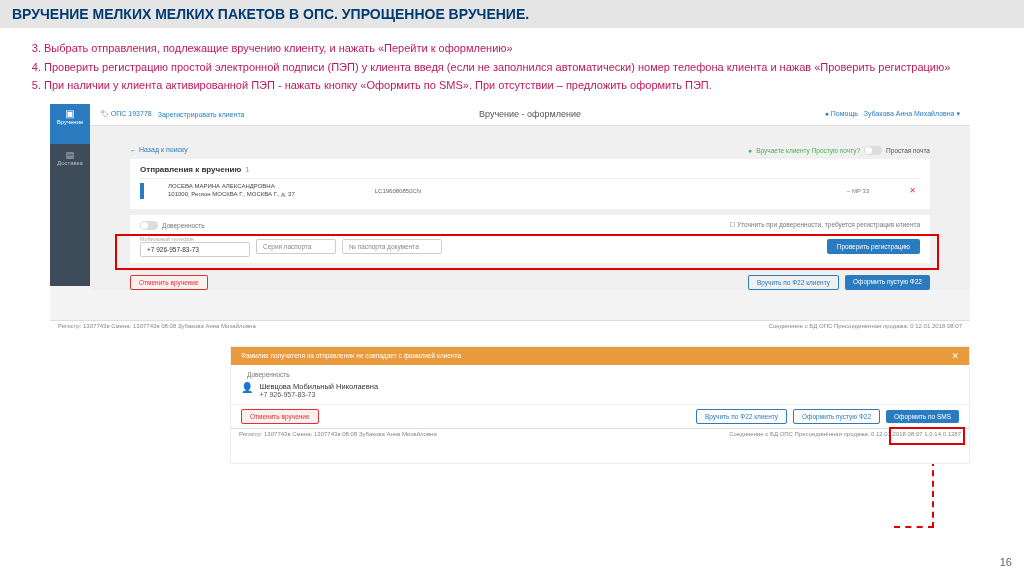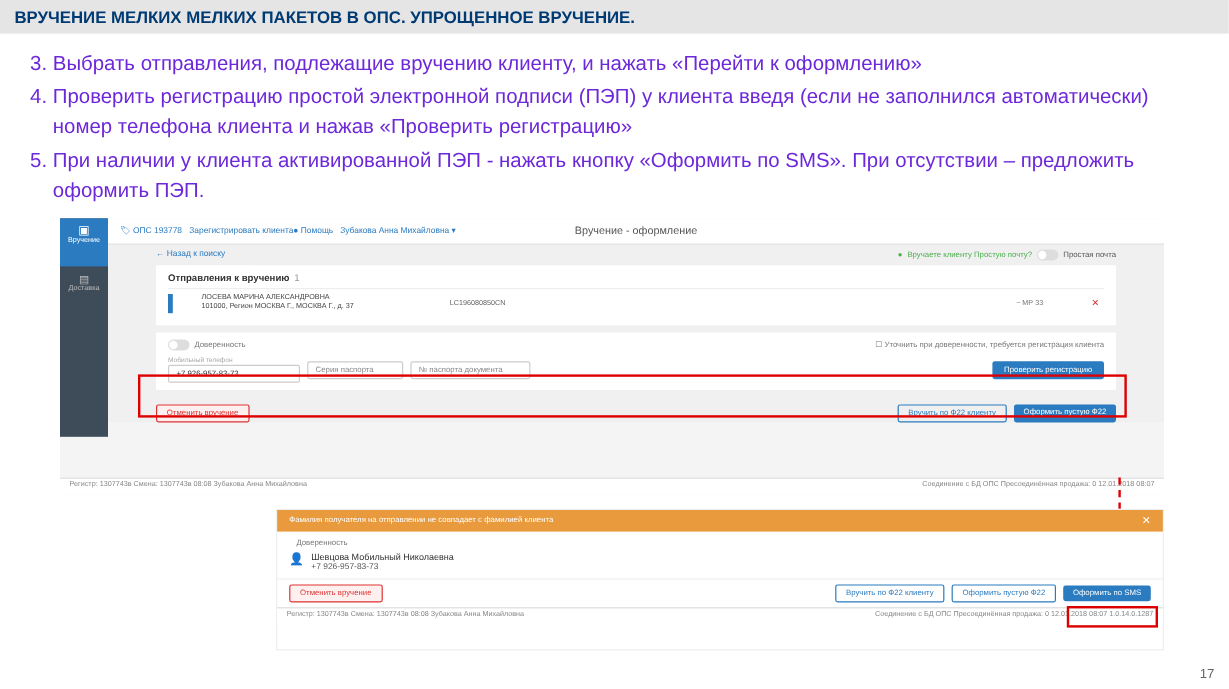--- a/index.html
+++ b/index.html
@@ -1,34 +1,34 @@
 <!DOCTYPE html>
 <html><head>
 <meta charset="utf-8">
 <style>
   * { box-sizing: border-box; margin: 0; padding: 0; }
   body { font-family: Arial, sans-serif; width: 1024px; height: 574px; background: #fff; position: relative; }
   .header { background: #e5e5e5; padding: 6px 12px; font-size: 14px; font-weight: bold; color: #003a73; }
   .content { padding: 12px 20px 0 20px; }
-  .instructions { font-size: 17px; line-height: 1.5; color: #6d28d9; }
+  .instructions { font-size: 11px; line-height: 1.5; color: #be185d; }
   .instructions ol { padding-left: 24px; }
   .instructions li { margin-bottom: 2px; }
 
   .shots { margin-top: 10px; padding: 0 20px 0 50px; }
 
   
   .s1 { position: relative; width: 920px; height: 230px; background: #f4f4f4; font-size: 7px; color: #555; }
   .s1 .sidebar { position: absolute; left: 0; top: 0; width: 40px; height: 182px; background: #3e4c59; }
   .s1 .sidebar .icon { width: 40px; height: 40px; background: #2a7bc0; text-align: center; color:#fff; font-size:6px; padding-top:4px; }
   .s1 .sidebar .icon2 { width: 40px; height: 40px; text-align: center; color:#bbb; font-size:6px; padding-top:6px; }
-  .s1 .top { position:absolute; left:40px; top:0; right:0; height:22px; background:#fff; border-bottom:1px solid #ddd; padding:4px 10px; display:flex; align-items:center; justify-content:flex-start;}
+  .s1 .top { position:absolute; left:40px; top:0; right:0; height:22px; background:#fff; border-bottom:1px solid #ddd; padding:4px 10px; display:flex; align-items:center; justify-content:space-between;}
   .s1 .top .title { position:absolute; left:50%; transform:translateX(-50%); color:#555; font-size:9px; }
   .s1 .top .user { color:#2a7bc0; font-size:7px; }
   .s1 .top .left-link { color:#2a7bc0; font-size:7px; display:flex; align-items:center; gap:6px;}
-  .s1 .body { position:absolute; left:40px; top:22px; right:0; background:#f0f0f0; padding:4px 40px 0 40px; }
+  .s1 .body { position:absolute; left:40px; top:22px; right:0; background:#f0f0f0; padding:20px 40px 0 40px; }
   .s1 .backlink { color:#2a7bc0; font-size:7px; margin-bottom:4px; display:flex; justify-content:space-between;}
   .s1 .backlink .right-green { color:#4caf50; font-size:6.5px; display:flex; align-items:center; gap:4px;}
   .s1 .panel { background:#fff; padding:6px 10px; margin-bottom:6px; border-radius:1px; }
   .s1 .panel-title { font-size:8px; color:#333; font-weight:bold; display:flex; align-items:center; gap:4px;}
   .s1 .panel-title .count { color:#999; font-weight:normal;}
   .s1 .row { display:flex; align-items:center; gap:20px; padding:4px 0; border-top:1px solid #eee; margin-top:4px;}
   .s1 .row .blue-bar { width:4px; height:16px; background:#2a7bc0; margin-right:4px;}
   .s1 .row .name { color:#444; font-size:6px; line-height:1.2;}
   .s1 .row .code { color:#666; font-size:6px; margin-left:60px;}
   .s1 .row .tag { margin-left:auto; margin-right:20px; color:#777; font-size:6px;}
@@ -198,13 +198,13 @@
       </div>
     </div>
     <div class="highlight2"></div>
     <div class="statusbar">
       <span>Регистр: 1307743в   Смена: 1307743в 08:08   Зубакова Анна Михайловна</span>
       <span>Соединение с БД ОПС   Пресоединённая продажа: 0   12.01.2018 08:07   1.0.14.0.1287</span>
     </div>
   </div>
 </div>
 
-<div class="page-num">17</div>
+<div class="page-num">16</div>
 
 </body></html>

